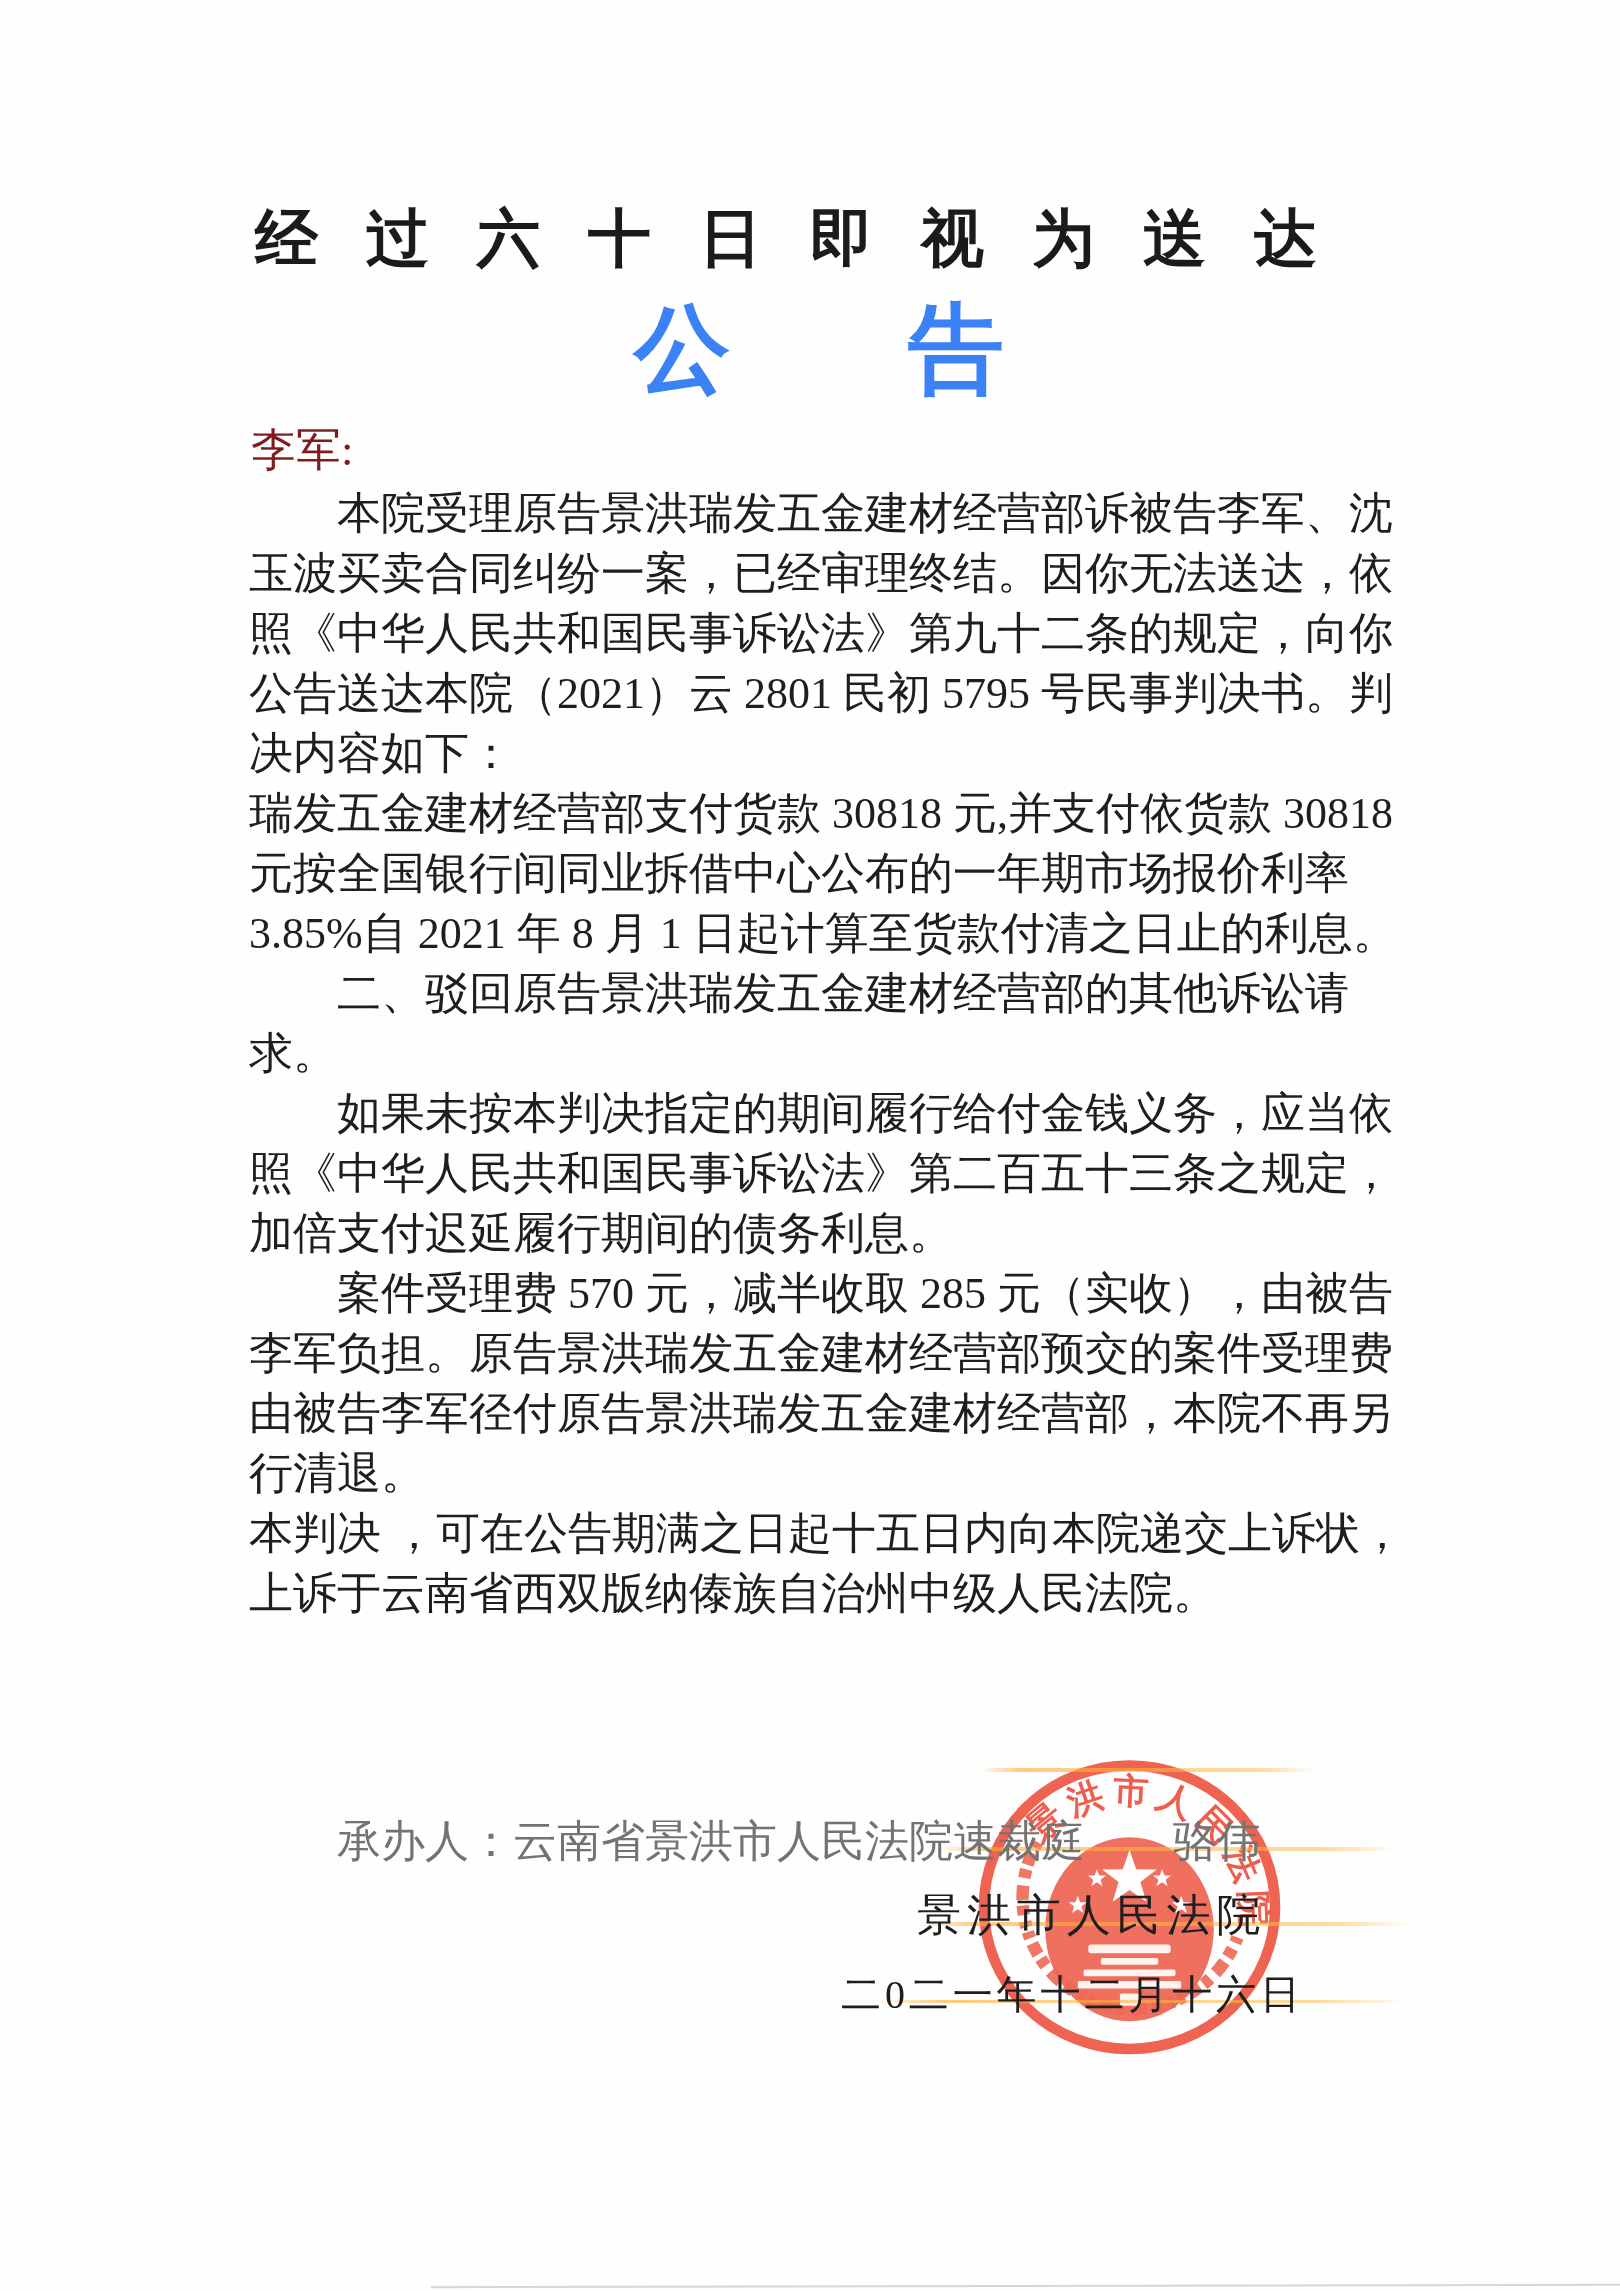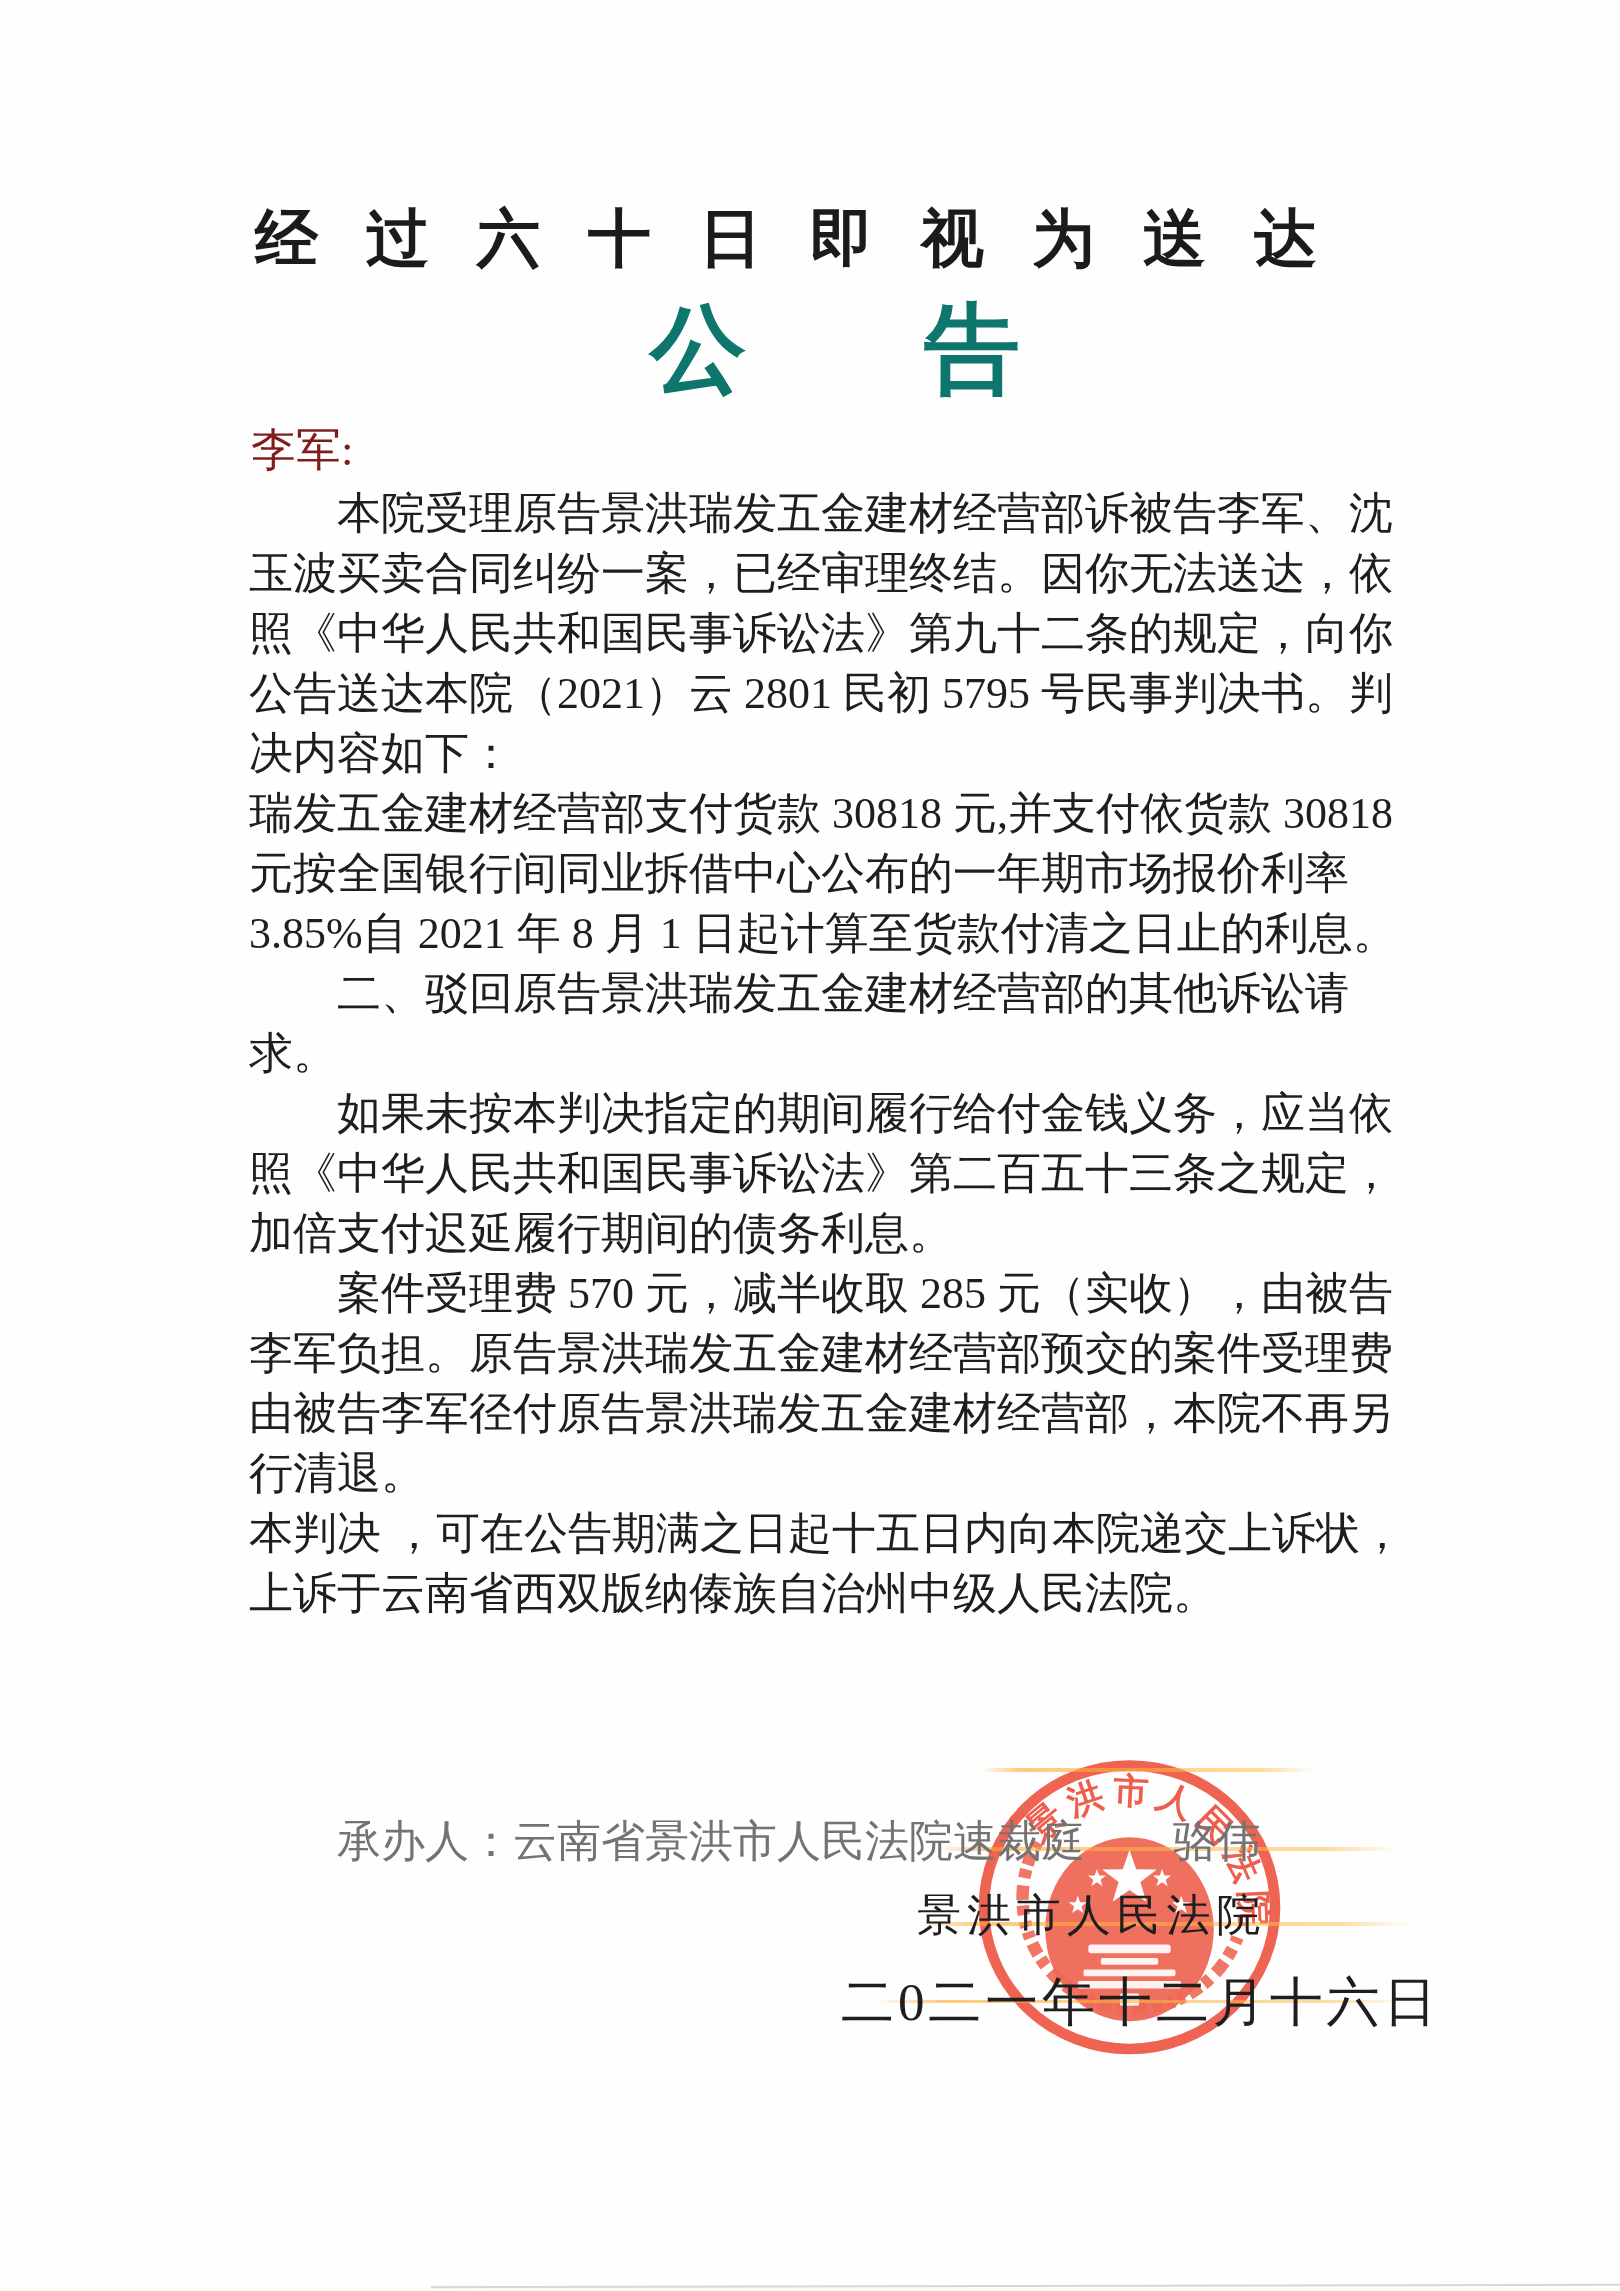--- a/index.html
+++ b/index.html
@@ -23,22 +23,21 @@
     color:#1b1b1b;
   }
   .notice-title{
     position:absolute;
     top:286px;left:calc(50% + 98px);
     transform:translateX(-50%);
     white-space:nowrap;
     font-size:96px;
     font-weight:bold;
     letter-spacing:178px;
-    color:#0f766e;
-    margin-left:16px;
+    color:#3b82f6;
   }
   .salutation{
     position:absolute;
     top:420px;left:251px;
     font-size:45px;
     color:#7f1d1d;
   }
   .body-text{
     position:absolute;
     top:484px;left:249px;
@@ -61,21 +60,21 @@
     position:absolute;
     top:1886px;left:917px;
     font-size:44px;
     letter-spacing:5.9px;
     white-space:nowrap;
     color:#1e1e1e;
   }
   .sig-date{
     position:absolute;
     top:1967px;left:841px;
-    font-size:53px;
+    font-size:40px;
     letter-spacing:3.9px;
     white-space:nowrap;
     color:#1e1e1e;
   }
   .seal{
     position:absolute;
     left:965px;top:1754px;
     width:329px;height:316px;
     mix-blend-mode:multiply;
     opacity:.95;

